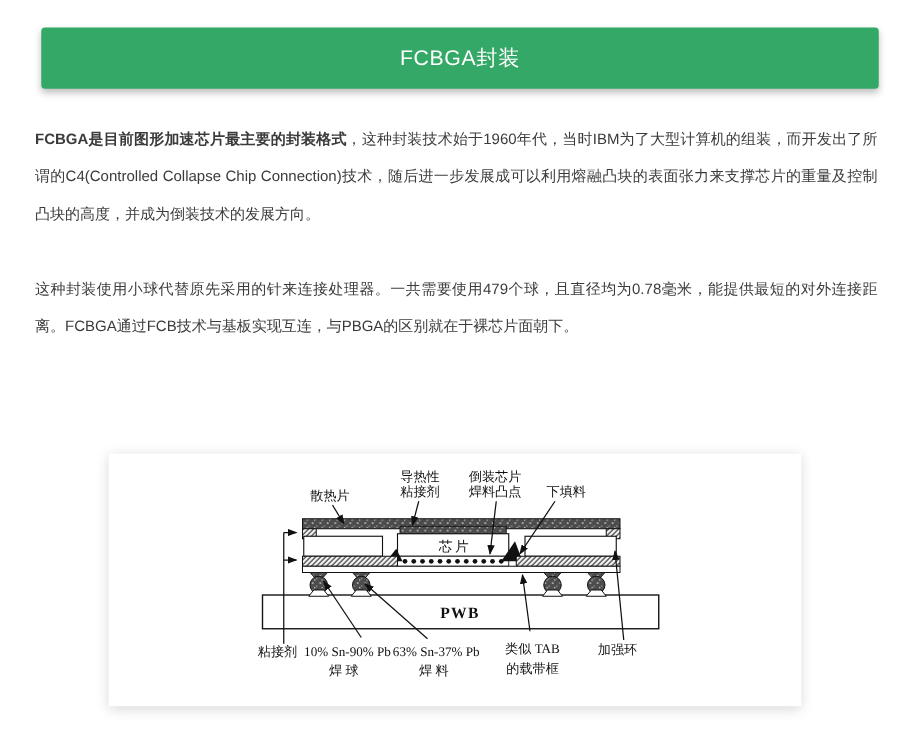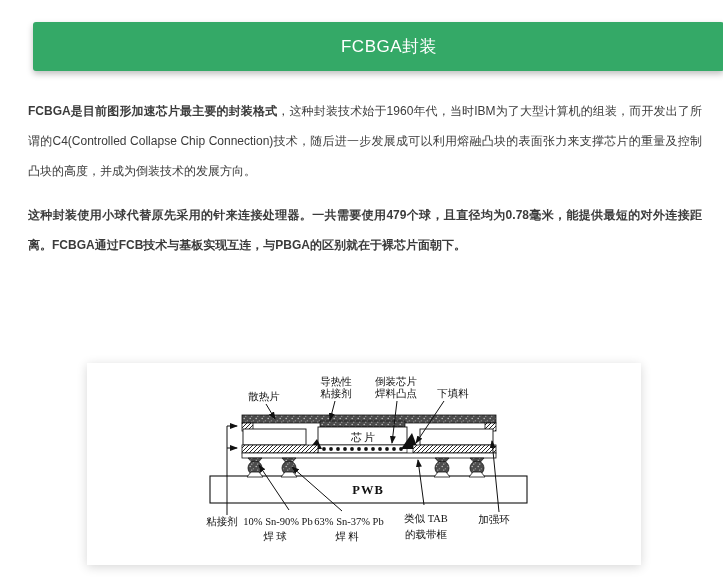--- a/index.html
+++ b/index.html
@@ -1,26 +1,26 @@
 <!DOCTYPE html>
 <html><head>
 <meta charset="utf-8">
 <style>
   html,body{margin:0;padding:0;background:#ffffff;}
   .page{position:relative;width:723px;height:588px;background:#ffffff;overflow:hidden;
         font-family:"Liberation Sans","DejaVu Sans",sans-serif;}
   .header-bar{position:absolute;left:33px;top:22px;width:670px;height:49px;
         background:#34a967;border-radius:3px;
         box-shadow:0 3px 6px rgba(0,0,0,0.25);
-        display:flex;align-items:center;justify-content:center;padding-left:21px;}
+        display:flex;align-items:center;justify-content:center;}
   .header-bar .title{color:#ffffff;font-size:17px;letter-spacing:0.5px;}
   .content{position:absolute;left:28px;top:96px;width:674px;color:#3b3b3b;
         font-size:12px;line-height:30px;text-align:justify;}
   .content p{margin:0;}
-  .content p + p{margin-top:14px;font-weight:bold;}
+  .content p + p{margin-top:30px;}
   .content .bold{font-weight:700;}
   .diagram-card{position:absolute;left:87px;top:363px;width:554px;height:202px;
         background:#ffffff;box-shadow:0 2px 10px rgba(0,0,0,0.16);}
   .diagram-card svg{display:block;}
   svg text{font-family:"Liberation Serif","DejaVu Serif",serif;fill:#111;}
   .dlabel{font-size:10.5px;}
   .dlabel-lat{font-size:10.5px;}
   .chiplabel{font-size:11px;letter-spacing:2px;}
   .pwblabel{font-size:12.5px;font-weight:700;letter-spacing:1px;}
 </style>

